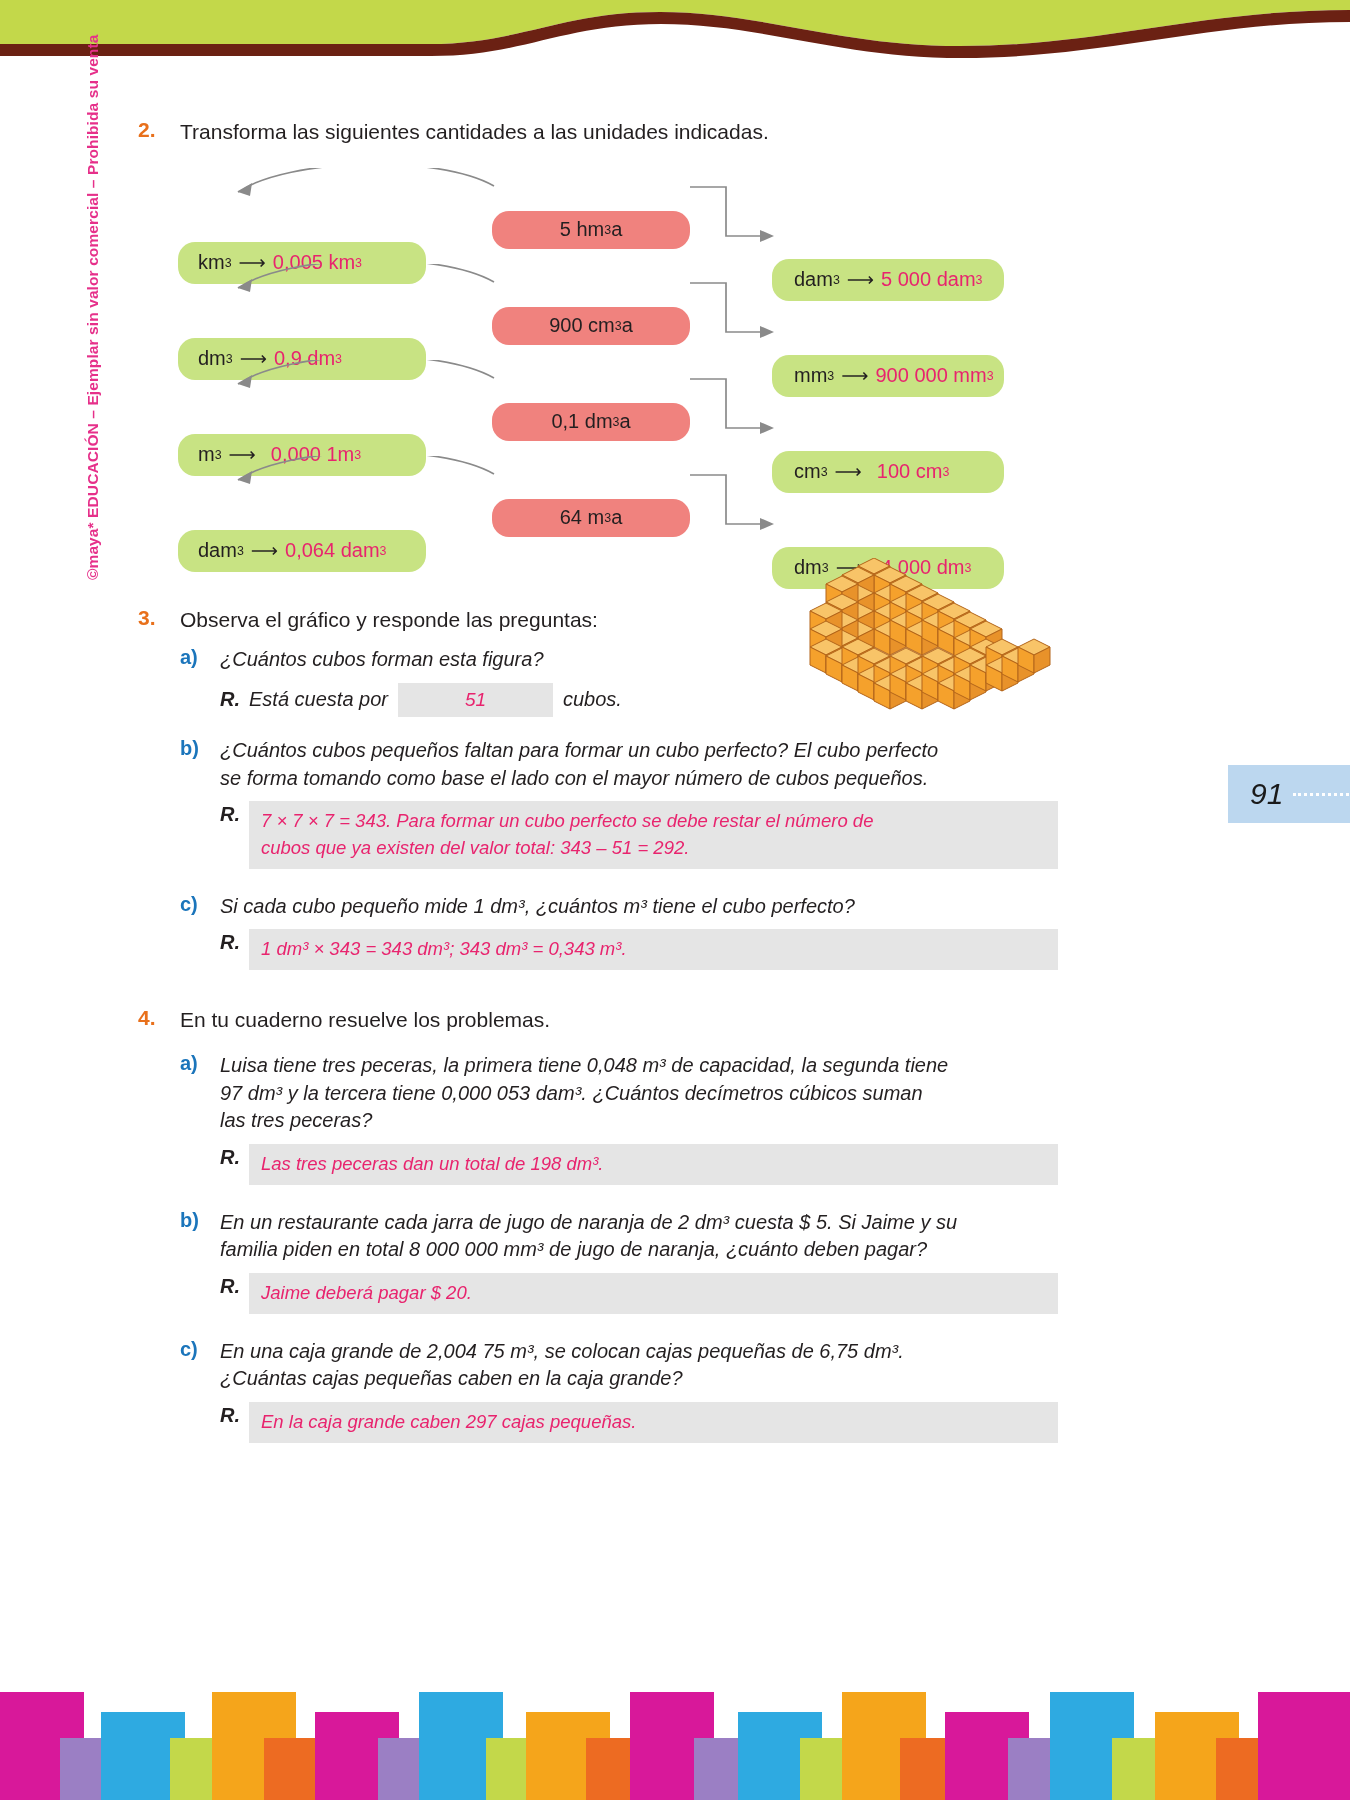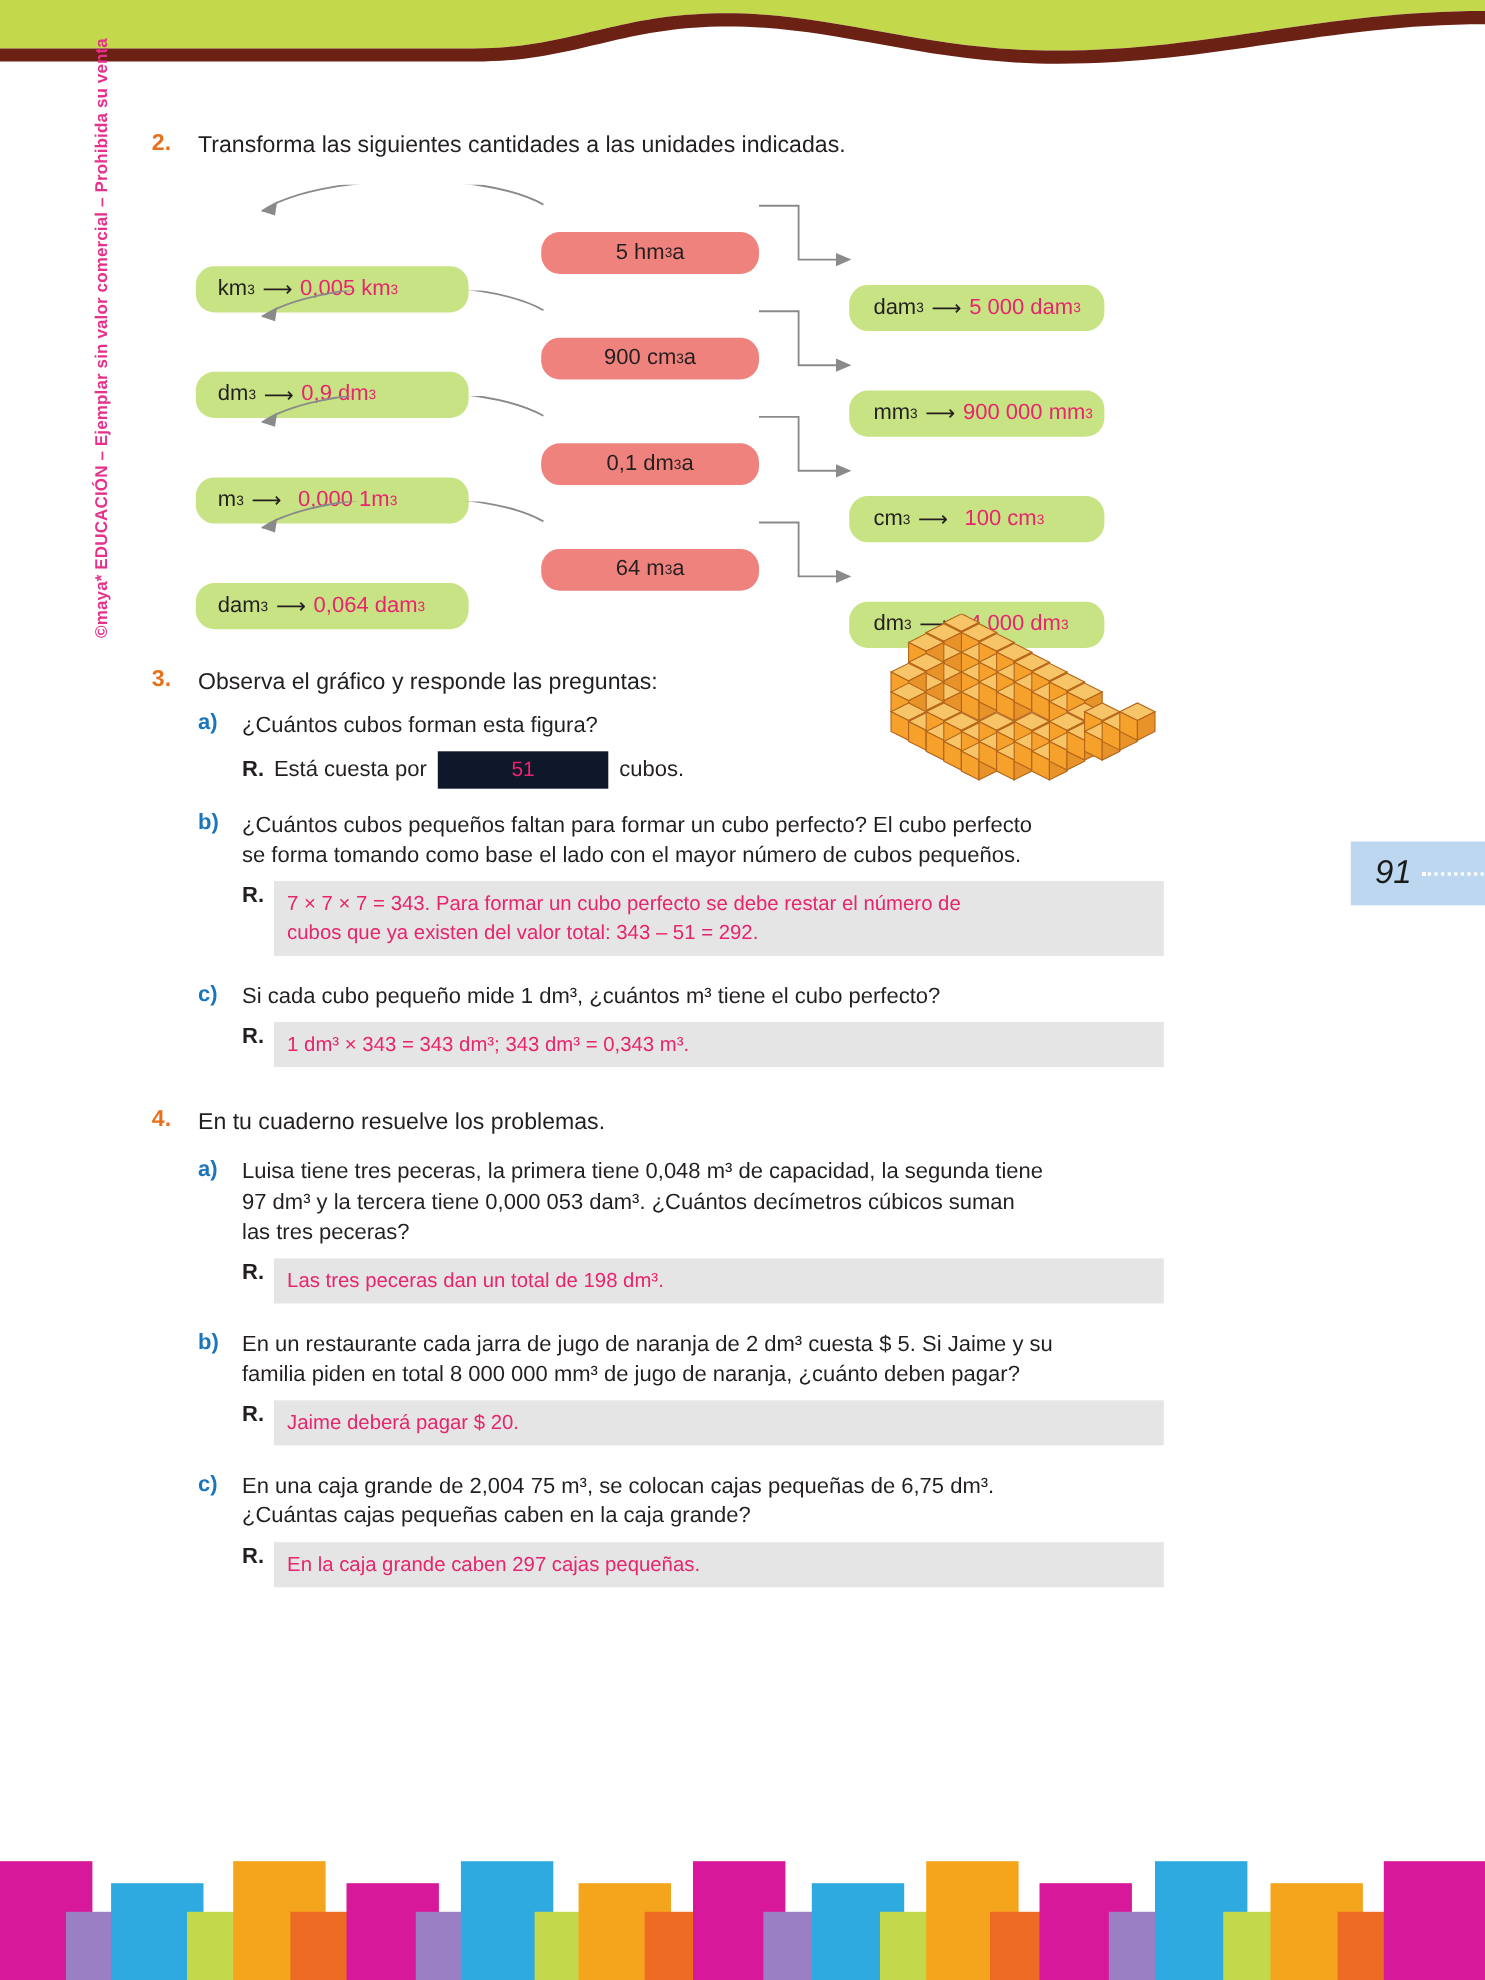--- a/index.html
+++ b/index.html
@@ -67,31 +67,31 @@
   .arr { font-size:19px; padding:0 7px; color:#231f20; }
 
   .conn { position:absolute; left:0; top:0; width:920px; height:92px; pointer-events:none; }
 
   
   .cubes { position:absolute; left:800px; top:558px; width:260px; height:165px; }
 
   
   .sub { display:flex; margin-top:13px; }
   .sublet { color:#1b75bb; font-weight:700; font-size:20px; width:40px; flex:none; }
-  .subbody { font-size:20px; color:#231f20; line-height:1.38; flex:1; }
+  .subbody { font-size:20px; color:#231f20; line-height:1.38; flex:1;font-style:italic; }
 
   .ansrow { display:flex; align-items:flex-start; margin-top:9px; }
   .rlab { font-weight:800; font-size:20px; color:#231f20; margin-right:9px; flex:none; }
   .ansbox {
     background:#e5e5e5; color:#e8246e; font-size:18.5px;
     padding:7px 12px; line-height:1.45; flex:1;
   }
   .ansinline { display:flex; align-items:center; font-size:20px; }
   .blankbox {
-    background:#0f172a; width:155px; height:34px; margin:0 10px;
+    background:#e5e5e5; width:155px; height:34px; margin:0 10px;
     display:flex; align-items:center; justify-content:center;
     color:#e8246e; font-size:19px;
   }
 
   
   .bottom-bars { position:absolute; left:0; bottom:0; width:1350px; height:110px; }
   .bar { position:absolute; bottom:0; }
 </style>
 </head>
 <body>

